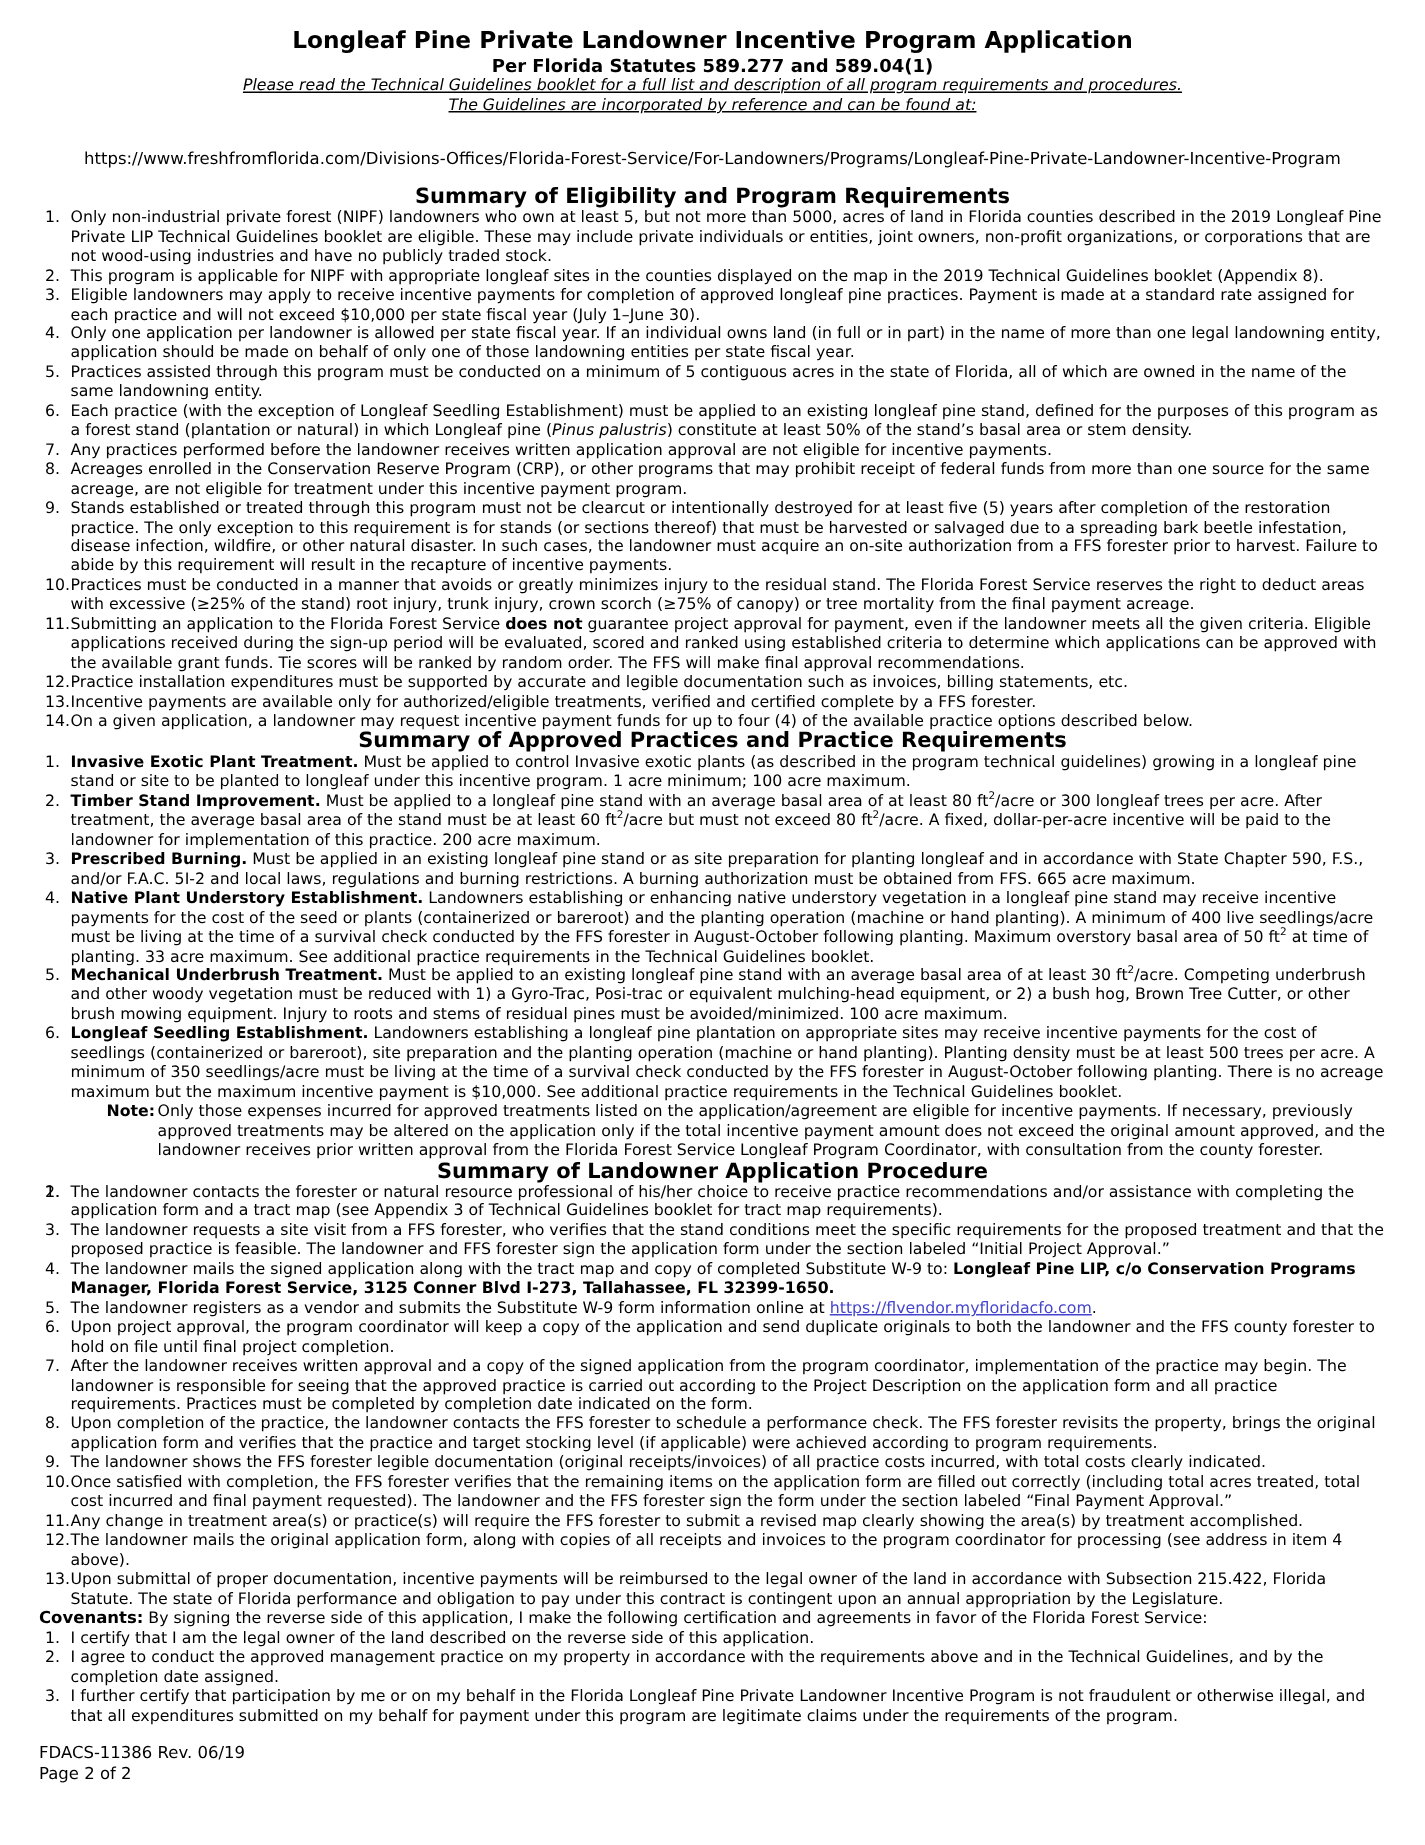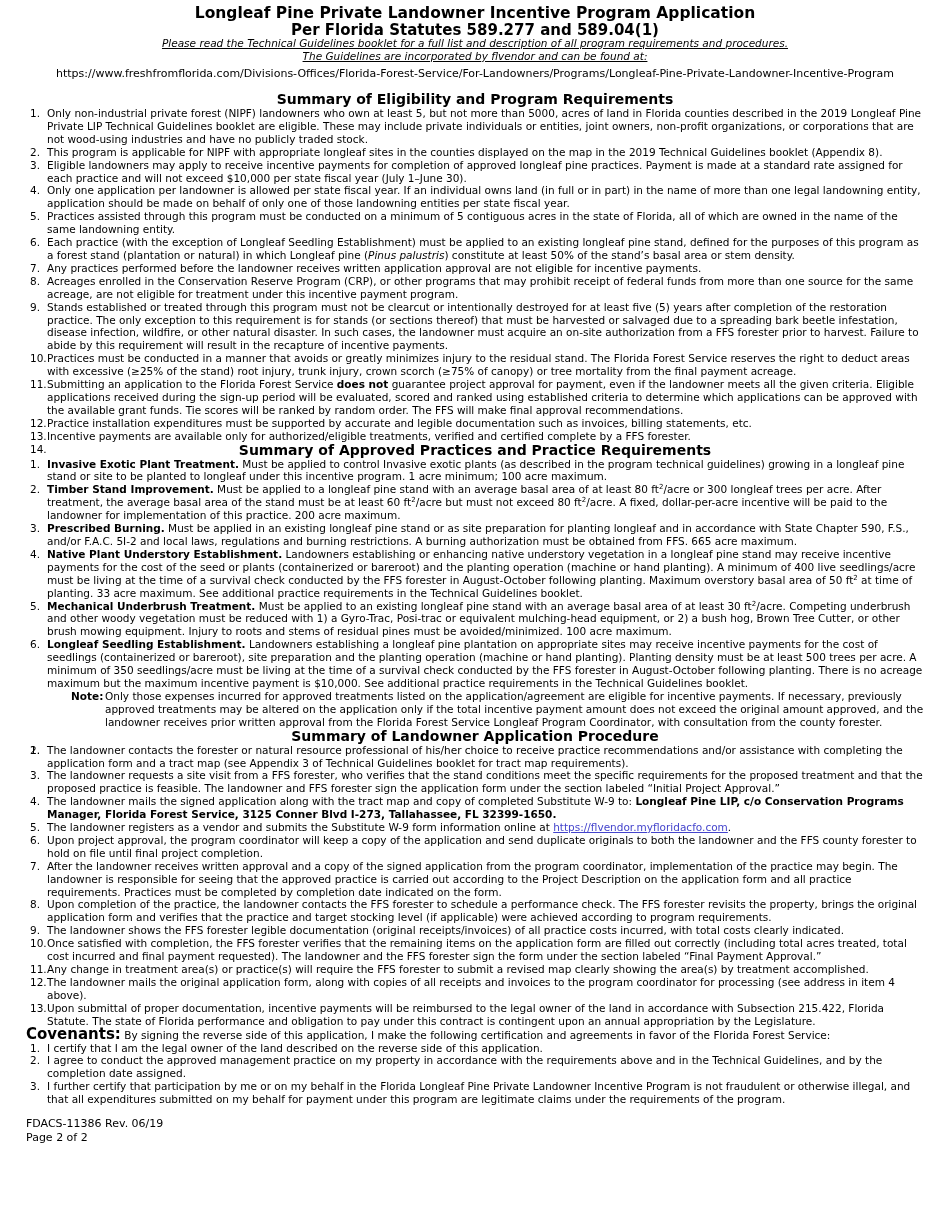--- a/index.html
+++ b/index.html
@@ -3,34 +3,34 @@
 <meta charset="utf-8">
 <style>
   * { margin:0; padding:0; box-sizing:border-box; }
   html,body { background:#ffffff; }
   body {
     width:950px; height:1230px;
     font-family:"DejaVu Sans", sans-serif;
     color:#000;
     overflow:hidden;
   }
-  .page { padding:4px 26px 0 26px; }
+  .page { padding:18px 26px 0 26px; }
 
   
   .header { text-align:center; }
   .title    { font-size:15.5px; font-weight:bold; line-height:19px; }
-  .statutes { font-size:15px; font-weight:bold; line-height:14px; }
+  .statutes { font-size:12px; font-weight:bold; line-height:14px; }
   .notice   { font-size:10.5px; font-weight:normal; font-style:italic; text-decoration:underline; line-height:13px; }
-  .url      { font-size:11px; line-height:14px; margin-top:4px; }
+  .url      { font-size:11px; line-height:14px; margin-top:22px; }
 
   
   .sections { margin-top:11px; }
   .sec-heading { font-size:14px; font-weight:bold; line-height:15px;text-align:center; }
   .sec-heading-inline { font-size:10.5px; line-height:13px; }
-  .sec-heading-inline .h { font-size:15px; font-weight:bold; }
+  .sec-heading-inline .h { font-size:11px; font-weight:bold; }
 
   .item { position:relative; padding-left:21px; font-size:10.5px; line-height:12.9px; }
   .item .marker { position:absolute; left:4px; top:0; }
   .item.note { padding-left:34px;margin-left:45px; }
   .item.note .marker { left:0; font-weight:bold; }
 
   .b { font-weight:bold; }
   .i { font-style:italic;text-align:center; }
   .u { }
   .sup { font-size:7px; vertical-align:super; line-height:0; }
@@ -40,41 +40,41 @@
   .footer { margin-top:11px; font-size:11px; line-height:14px; }
 </style>
 </head>
 <body>
 
 <div class="page">
   <div class="header">
     <div class="title">Longleaf Pine Private Landowner Incentive Program Application</div>
     <div class="statutes">Per Florida Statutes 589.277 and 589.04(1)</div>
     <div class="notice">Please read the Technical Guidelines booklet for a full list and description of all program requirements and procedures.</div>
-    <div class="notice">The Guidelines are incorporated by flvendor and can be found at:</div>
+    <div class="notice">The Guidelines are incorporated by reference and can be found at:</div>
     <div class="url">https://www.freshfromflorida.com/Divisions-Offices/Florida-Forest-Service/For-Landowners/Programs/Longleaf-Pine-Private-Landowner-Incentive-Program</div>
   </div>
 
   <div class="sections">
       <div class="section">
         <div class="sec-heading">Summary of Eligibility and Program Requirements</div>
         <div class="item"><span class="marker">1.</span><span>Only non-industrial private forest (NIPF) landowners who own at least 5, but not more than 5000, acres of land in Florida counties described in the 2019 Longleaf Pine Private LIP Technical Guidelines booklet are eligible. These may include private individuals or entities, joint owners, non-profit organizations, or corporations that are not wood-using industries and have no publicly traded stock.</span></div>
         <div class="item"><span class="marker">2.</span><span>This program is applicable for NIPF with appropriate longleaf sites in the counties displayed on the map in the 2019 Technical Guidelines booklet (Appendix 8).</span></div>
         <div class="item"><span class="marker">3.</span><span>Eligible landowners may apply to receive incentive payments for completion of approved longleaf pine practices.  Payment is made at a standard rate assigned for each practice and will not exceed $10,000 per state fiscal year (July 1–June 30).</span></div>
         <div class="item"><span class="marker">4.</span><span>Only one application per landowner is allowed per state fiscal year. If an individual owns land (in full or in part) in the name of more than one legal landowning entity, application should be made on behalf of only one of those landowning entities per state fiscal year.</span></div>
         <div class="item"><span class="marker">5.</span><span>Practices assisted through this program must be conducted on a minimum of 5 contiguous acres in the state of Florida, all of which are owned in the name of the same landowning entity.</span></div>
         <div class="item"><span class="marker">6.</span><span>Each practice (with the exception of Longleaf Seedling Establishment) must be applied to an existing longleaf pine stand, defined for the purposes of this program as a forest stand (plantation or natural) in which Longleaf pine (</span><span class="i">Pinus palustris</span><span>) constitute at least 50% of the stand’s basal area or stem density.</span></div>
         <div class="item"><span class="marker">7.</span><span>Any practices performed before the landowner receives written application approval are not eligible for incentive payments.</span></div>
         <div class="item"><span class="marker">8.</span><span>Acreages enrolled in the Conservation Reserve Program (CRP), or other programs that may prohibit receipt of federal funds from more than one source for the same acreage, are not eligible for treatment under this incentive payment program.</span></div>
         <div class="item"><span class="marker">9.</span><span>Stands established or treated through this program must not be clearcut or intentionally destroyed for at least five (5) years after completion of the restoration practice.  The only exception to this requirement is for stands (or sections thereof) that must be harvested or salvaged due to a spreading bark beetle infestation, disease infection, wildfire, or other natural disaster.  In such cases, the landowner must acquire an on-site authorization from a FFS forester prior to harvest.  Failure to abide by this requirement will result in the recapture of incentive payments.</span></div>
         <div class="item"><span class="marker">10.</span><span>Practices must be conducted in a manner that avoids or greatly minimizes injury to the residual stand.  The Florida Forest Service reserves the right to deduct areas with excessive (≥25% of the stand) root injury, trunk injury, crown scorch (≥75% of canopy) or tree mortality from the final payment acreage.</span></div>
         <div class="item"><span class="marker">11.</span><span>Submitting an application to the Florida Forest Service </span><span class="b u">does not</span><span> guarantee project approval for payment, even if the landowner meets all the given criteria.  Eligible applications received during the sign-up period will be evaluated, scored and ranked using established criteria to determine which applications can be approved with the available grant funds. Tie scores will be ranked by random order. The FFS will make final approval recommendations.</span></div>
         <div class="item"><span class="marker">12.</span><span>Practice installation expenditures must be supported by accurate and legible documentation such as invoices, billing statements, etc.</span></div>
         <div class="item"><span class="marker">13.</span><span>Incentive payments are available only for authorized/eligible treatments, verified and certified complete by a FFS forester.</span></div>
-        <div class="item"><span class="marker">14.</span></div>
+        <div class="item"><span class="marker">14.</span><span>On a given application, a landowner may request incentive payment funds for up to four (4) of the available practice options described below.</span></div>
       </div>
       <div class="section">
         <div class="sec-heading">Summary of Approved Practices and Practice Requirements</div>
         <div class="item"><span class="marker">1.</span><span class="b">Invasive Exotic Plant Treatment.</span><span>  Must be applied to control Invasive exotic plants (as described in the program technical guidelines) growing in a longleaf pine stand or site to be planted to longleaf under this incentive program.  1 acre minimum; 100 acre maximum.</span></div>
         <div class="item"><span class="marker">2.</span><span class="b">Timber Stand Improvement.</span><span>  Must be applied to a longleaf pine stand with an average basal area of at least 80 ft</span><span class="sup">2</span><span>/acre or 300 longleaf trees per acre.  After treatment, the average basal area of the stand must be at least 60 ft</span><span class="sup">2</span><span>/acre but must not exceed 80 ft</span><span class="sup">2</span><span>/acre.  A fixed, dollar-per-acre incentive will be paid to the landowner for implementation of this practice.  200 acre maximum.</span></div>
         <div class="item"><span class="marker">3.</span><span class="b">Prescribed Burning.</span><span>  Must be applied in an existing longleaf pine stand or as site preparation for planting longleaf and in accordance with State Chapter 590, F.S., and/or F.A.C. 5I-2 and local laws, regulations and burning restrictions.  A burning authorization must be obtained from FFS.  665 acre maximum.</span></div>
         <div class="item"><span class="marker">4.</span><span class="b">Native Plant Understory Establishment.</span><span>  Landowners establishing or enhancing native understory vegetation in a longleaf pine stand may receive incentive payments for the cost of the seed or plants (containerized or bareroot) and the planting operation (machine or hand planting).  A minimum of 400 live seedlings/acre must be living at the time of a survival check conducted by the FFS forester in August-October following planting.  Maximum overstory basal area of 50 ft</span><span class="sup">2</span><span> at time of planting.  33 acre maximum.  See additional practice requirements in the Technical Guidelines booklet.</span></div>
         <div class="item"><span class="marker">5.</span><span class="b">Mechanical Underbrush Treatment.</span><span>  Must be applied to an existing longleaf pine stand with an average basal area of at least 30 ft</span><span class="sup">2</span><span>/acre.  Competing underbrush and other woody vegetation must be reduced with 1) a Gyro-Trac, Posi-trac or equivalent mulching-head equipment, or 2) a bush hog, Brown Tree Cutter, or other brush mowing equipment. Injury to roots and stems of residual pines must be avoided/minimized. 100 acre maximum.</span></div>
         <div class="item"><span class="marker">6.</span><span class="b">Longleaf Seedling Establishment.</span><span>  Landowners establishing a longleaf pine plantation on appropriate sites may receive incentive payments for the cost of seedlings (containerized or bareroot), site preparation and the planting operation (machine or hand planting).  Planting density must be at least 500 trees per acre.  A minimum of 350 seedlings/acre must be living at the time of a survival check conducted by the FFS forester in August-October following planting.  There is no acreage maximum but the maximum incentive payment is $10,000.  See additional practice requirements in the Technical Guidelines booklet.</span></div>
         <div class="item note"><span class="marker">Note:</span><span>Only those expenses incurred for approved treatments listed on the application/agreement are eligible for incentive payments.  If necessary, previously approved treatments may be altered on the application only if the total incentive payment amount does not exceed the original amount approved, and the landowner receives prior written approval from the Florida Forest Service Longleaf Program Coordinator, with consultation from the county forester.</span></div>

